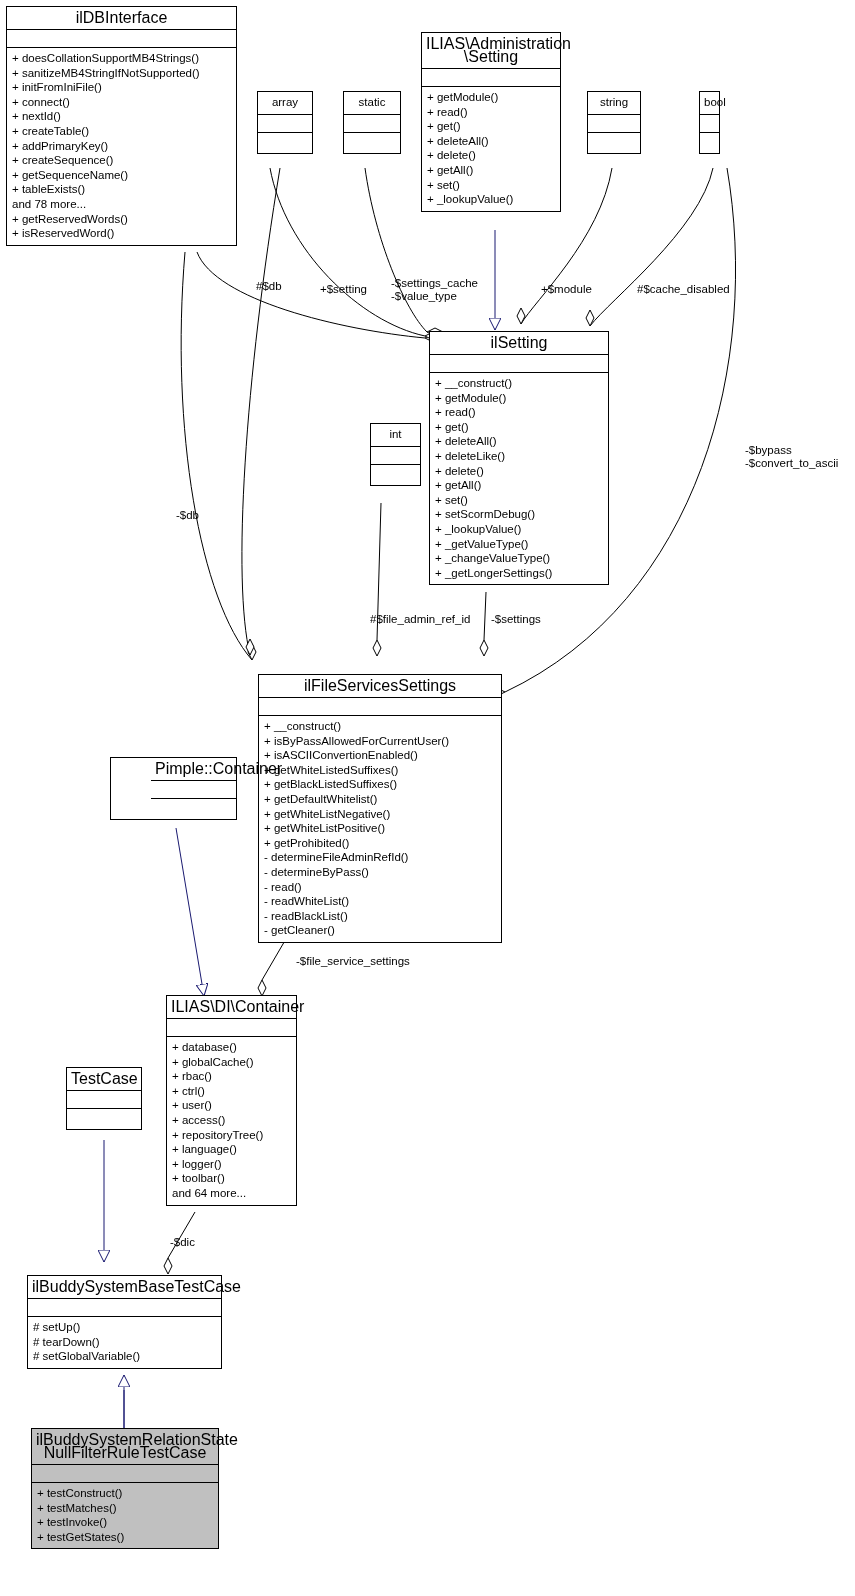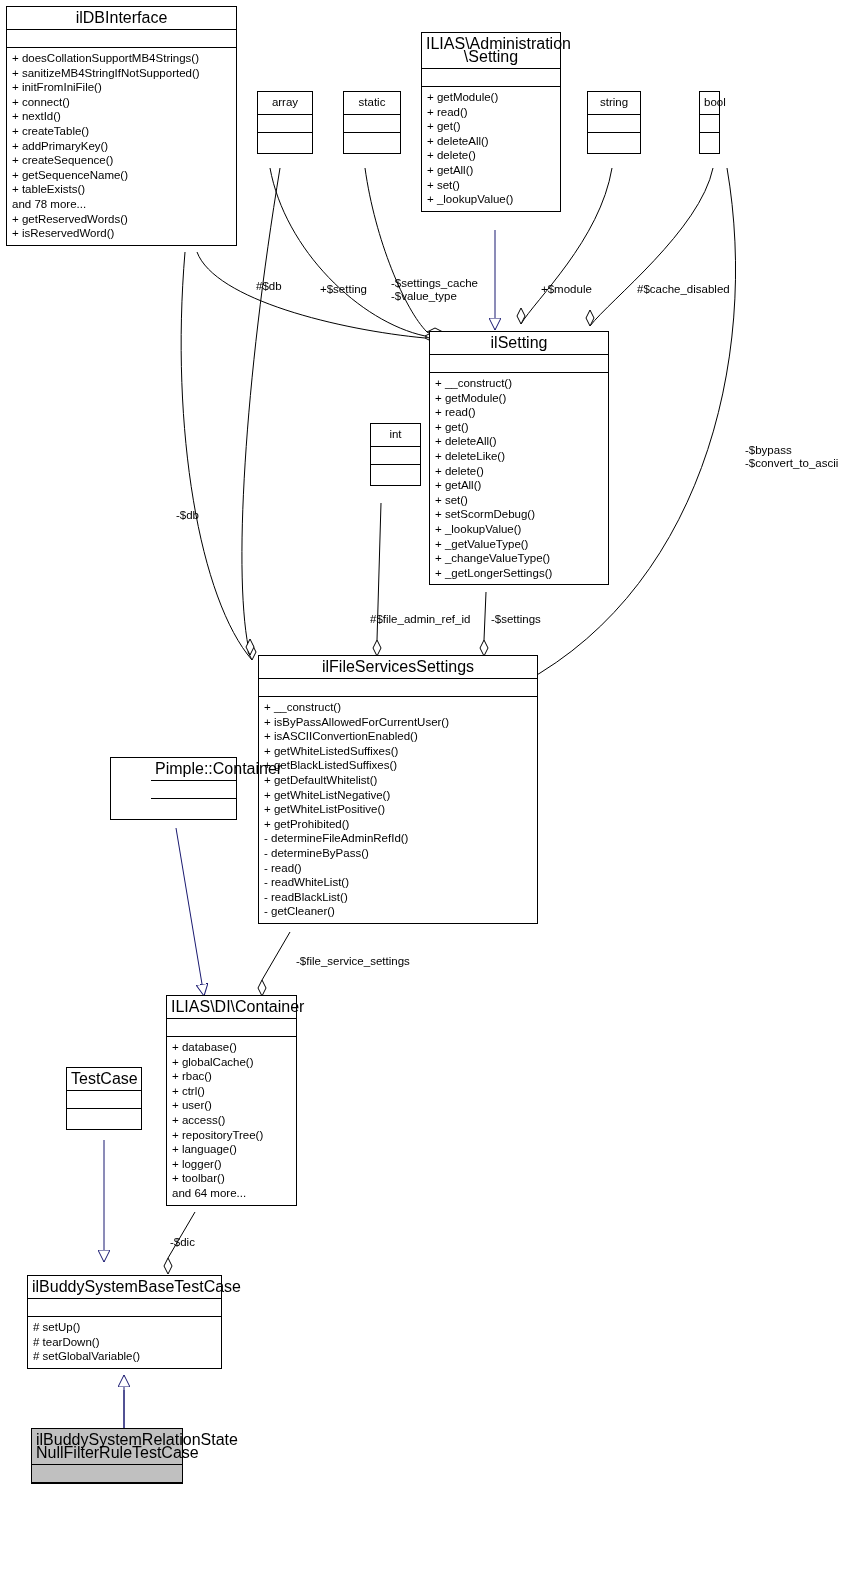--- a/index.html
+++ b/index.html
@@ -159,21 +159,21 @@
       <div>+ getAll()</div>
       <div>+ set()</div>
       <div>+ setScormDebug()</div>
       <div>+ _lookupValue()</div>
       <div>+ _getValueType()</div>
       <div>+ _changeValueType()</div>
       <div>+ _getLongerSettings()</div>
     </div>
   </div>
 
-  <div class="uml" style="left:258px;top:655px;width:280px;">
+  <div class="uml" style="left:258px;top:674px;width:244px;">
     <div class="title">ilFileServicesSettings</div>
     <div class="attrs"></div>
     <div class="ops">
       <div>+ __construct()</div>
       <div>+ isByPassAllowedForCurrentUser()</div>
       <div>+ isASCIIConvertionEnabled()</div>
       <div>+ getWhiteListedSuffixes()</div>
       <div>+ getBlackListedSuffixes()</div>
       <div>+ getDefaultWhitelist()</div>
       <div>+ getWhiteListNegative()</div>
@@ -221,24 +221,30 @@
   <div class="uml" style="left:27px;top:1275px;width:195px;">
     <div class="title">ilBuddySystemBaseTestCase</div>
     <div class="attrs"></div>
     <div class="ops">
       <div># setUp()</div>
       <div># tearDown()</div>
       <div># setGlobalVariable()</div>
     </div>
   </div>
 
-  <div class="uml gray" style="left:31px;top:1428px;width:152px;">
+  <div class="uml gray" style="left:31px;top:1428px;width:188px;">
     <div class="title" style="white-space:pre-line;">ilBuddySystemRelationState
 NullFilterRuleTestCase</div>
     <div class="attrs"></div>
+    <div class="ops">
+      <div>+ testConstruct()</div>
+      <div>+ testMatches()</div>
+      <div>+ testInvoke()</div>
+      <div>+ testGetStates()</div>
+    </div>
   </div>
 
   <div class="edgelabel" style="left:256px;top:280px;">#$db</div>
   <div class="edgelabel" style="left:320px;top:283px;">+$setting</div>
   <div class="edgelabel center" style="left:391px;top:277px;white-space:pre;">-$settings_cache
 -$value_type</div>
   <div class="edgelabel" style="left:541px;top:283px;">+$module</div>
   <div class="edgelabel" style="left:637px;top:283px;">#$cache_disabled</div>
   <div class="edgelabel" style="left:176px;top:474px;margin-top:35px;">-$db</div>
   <div class="edgelabel center" style="left:745px;top:444px;white-space:pre;">-$bypass

